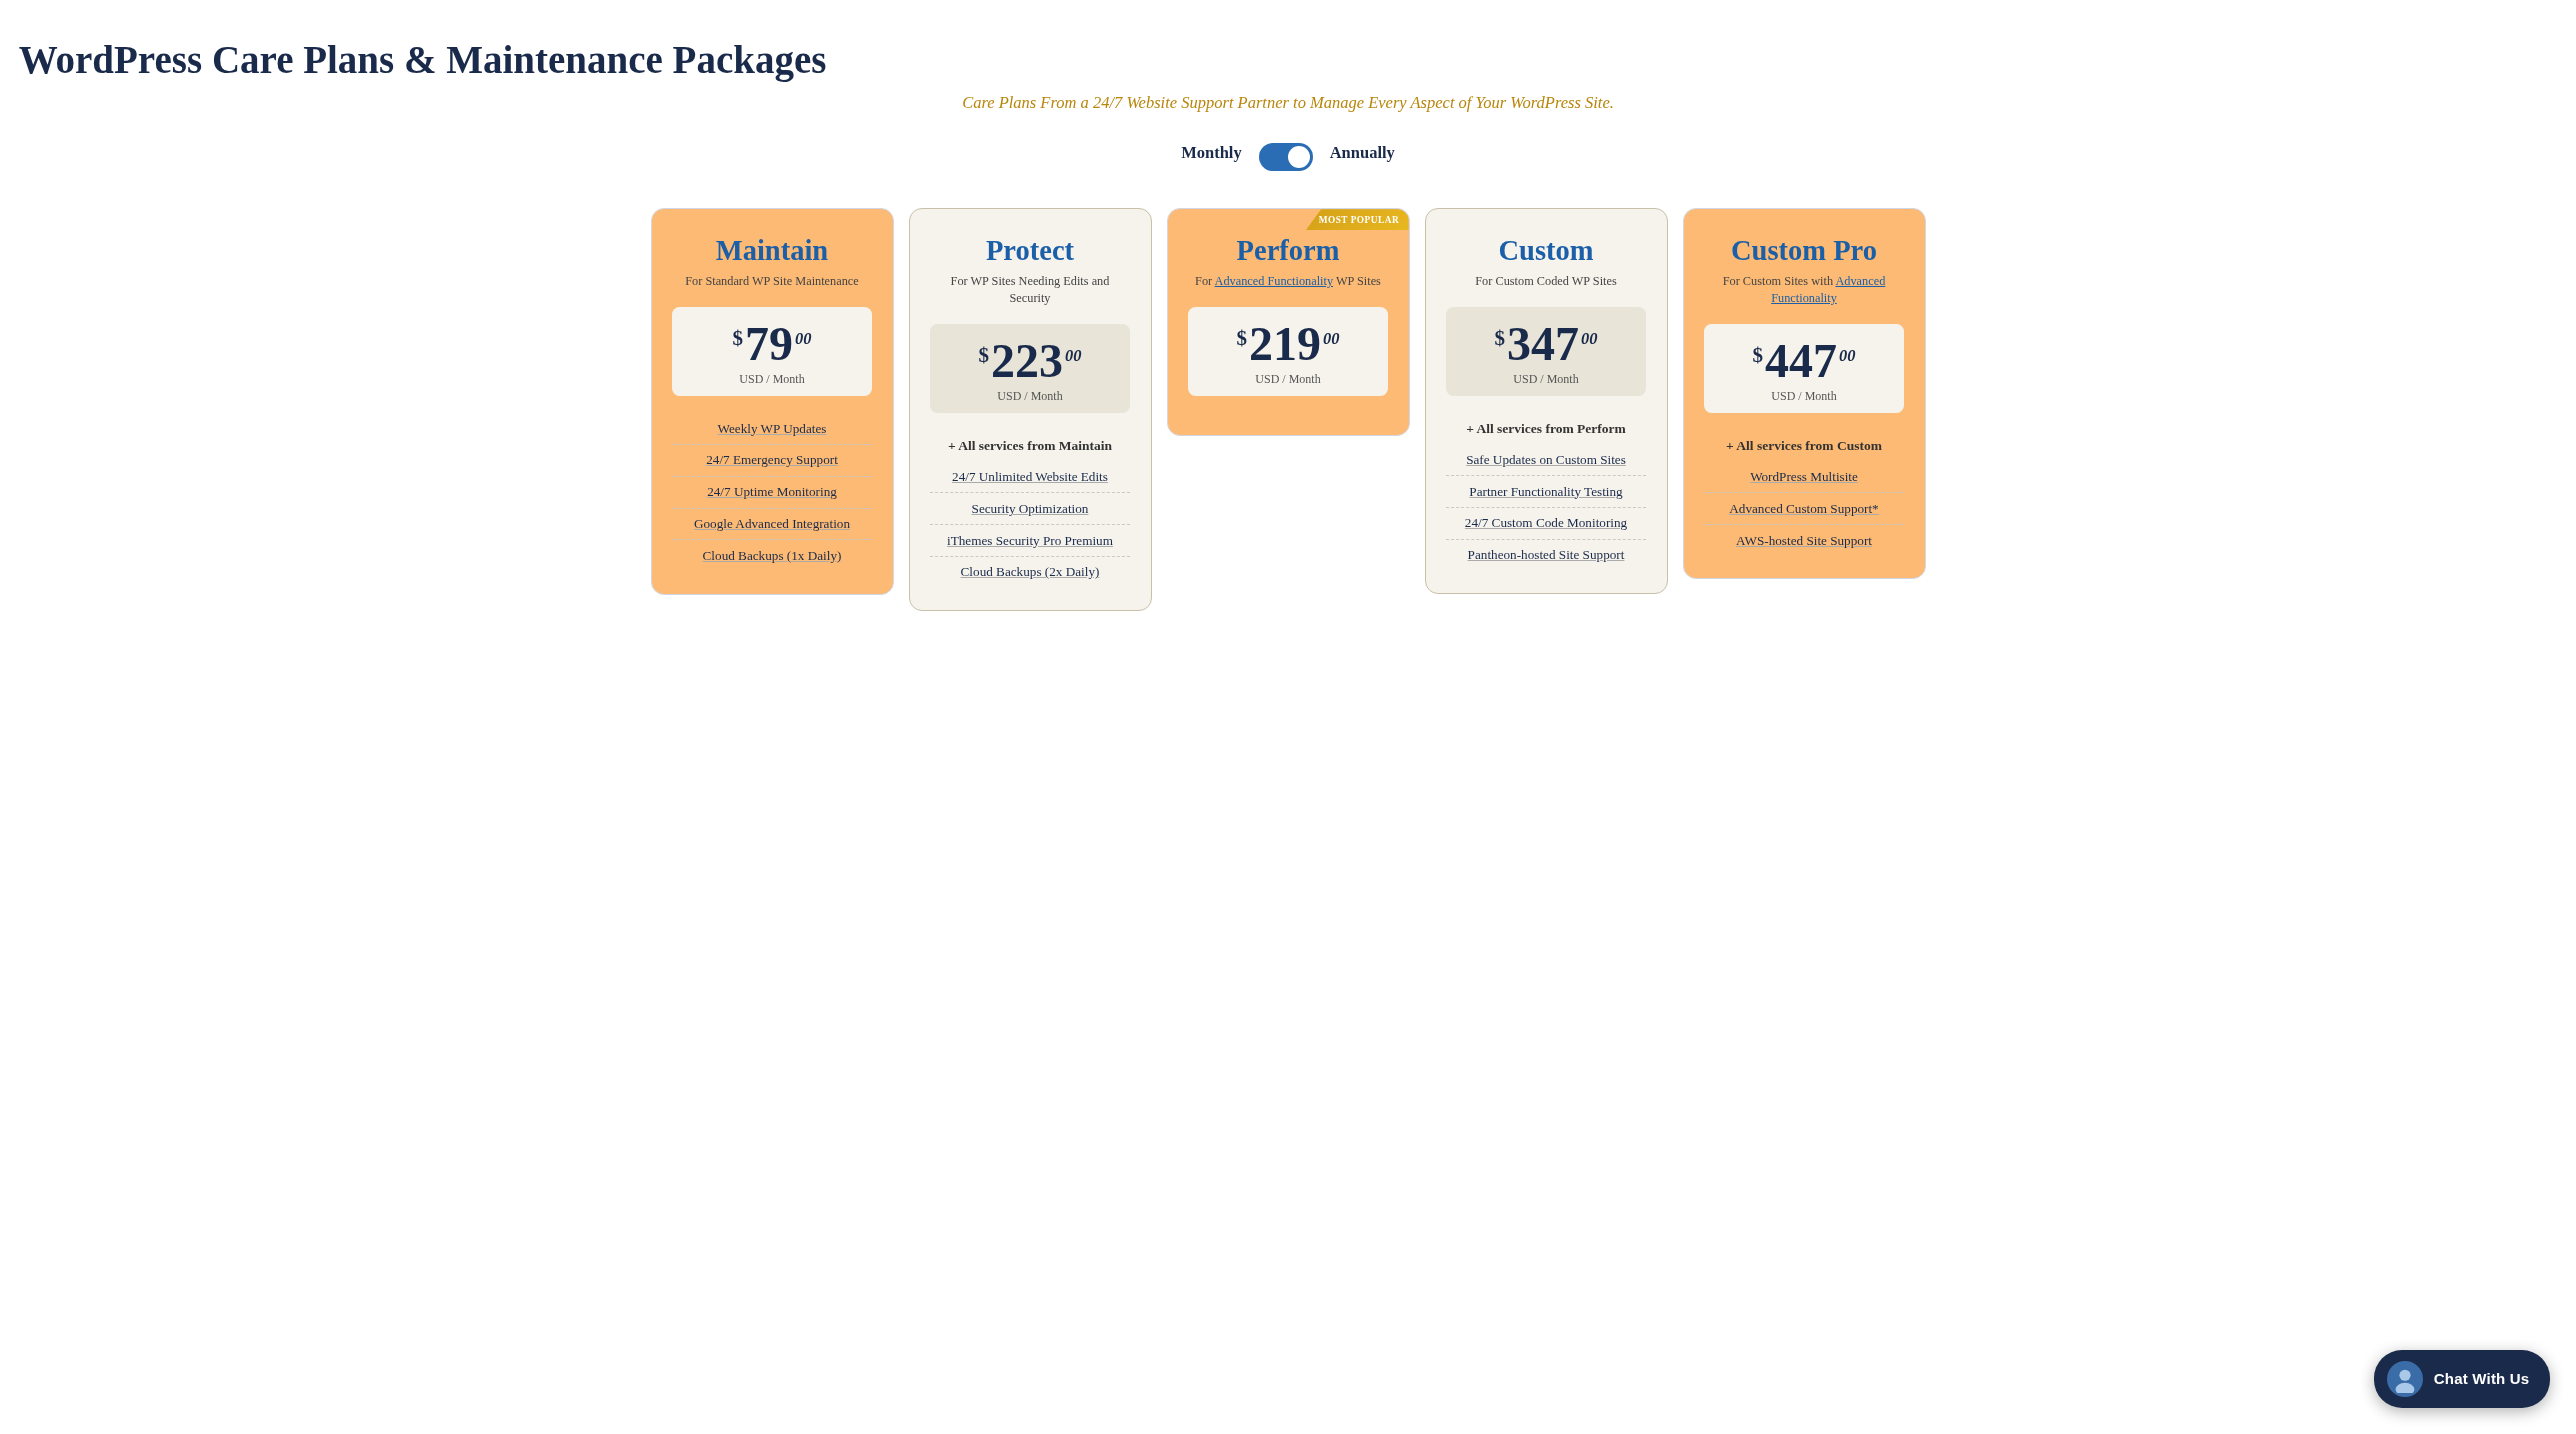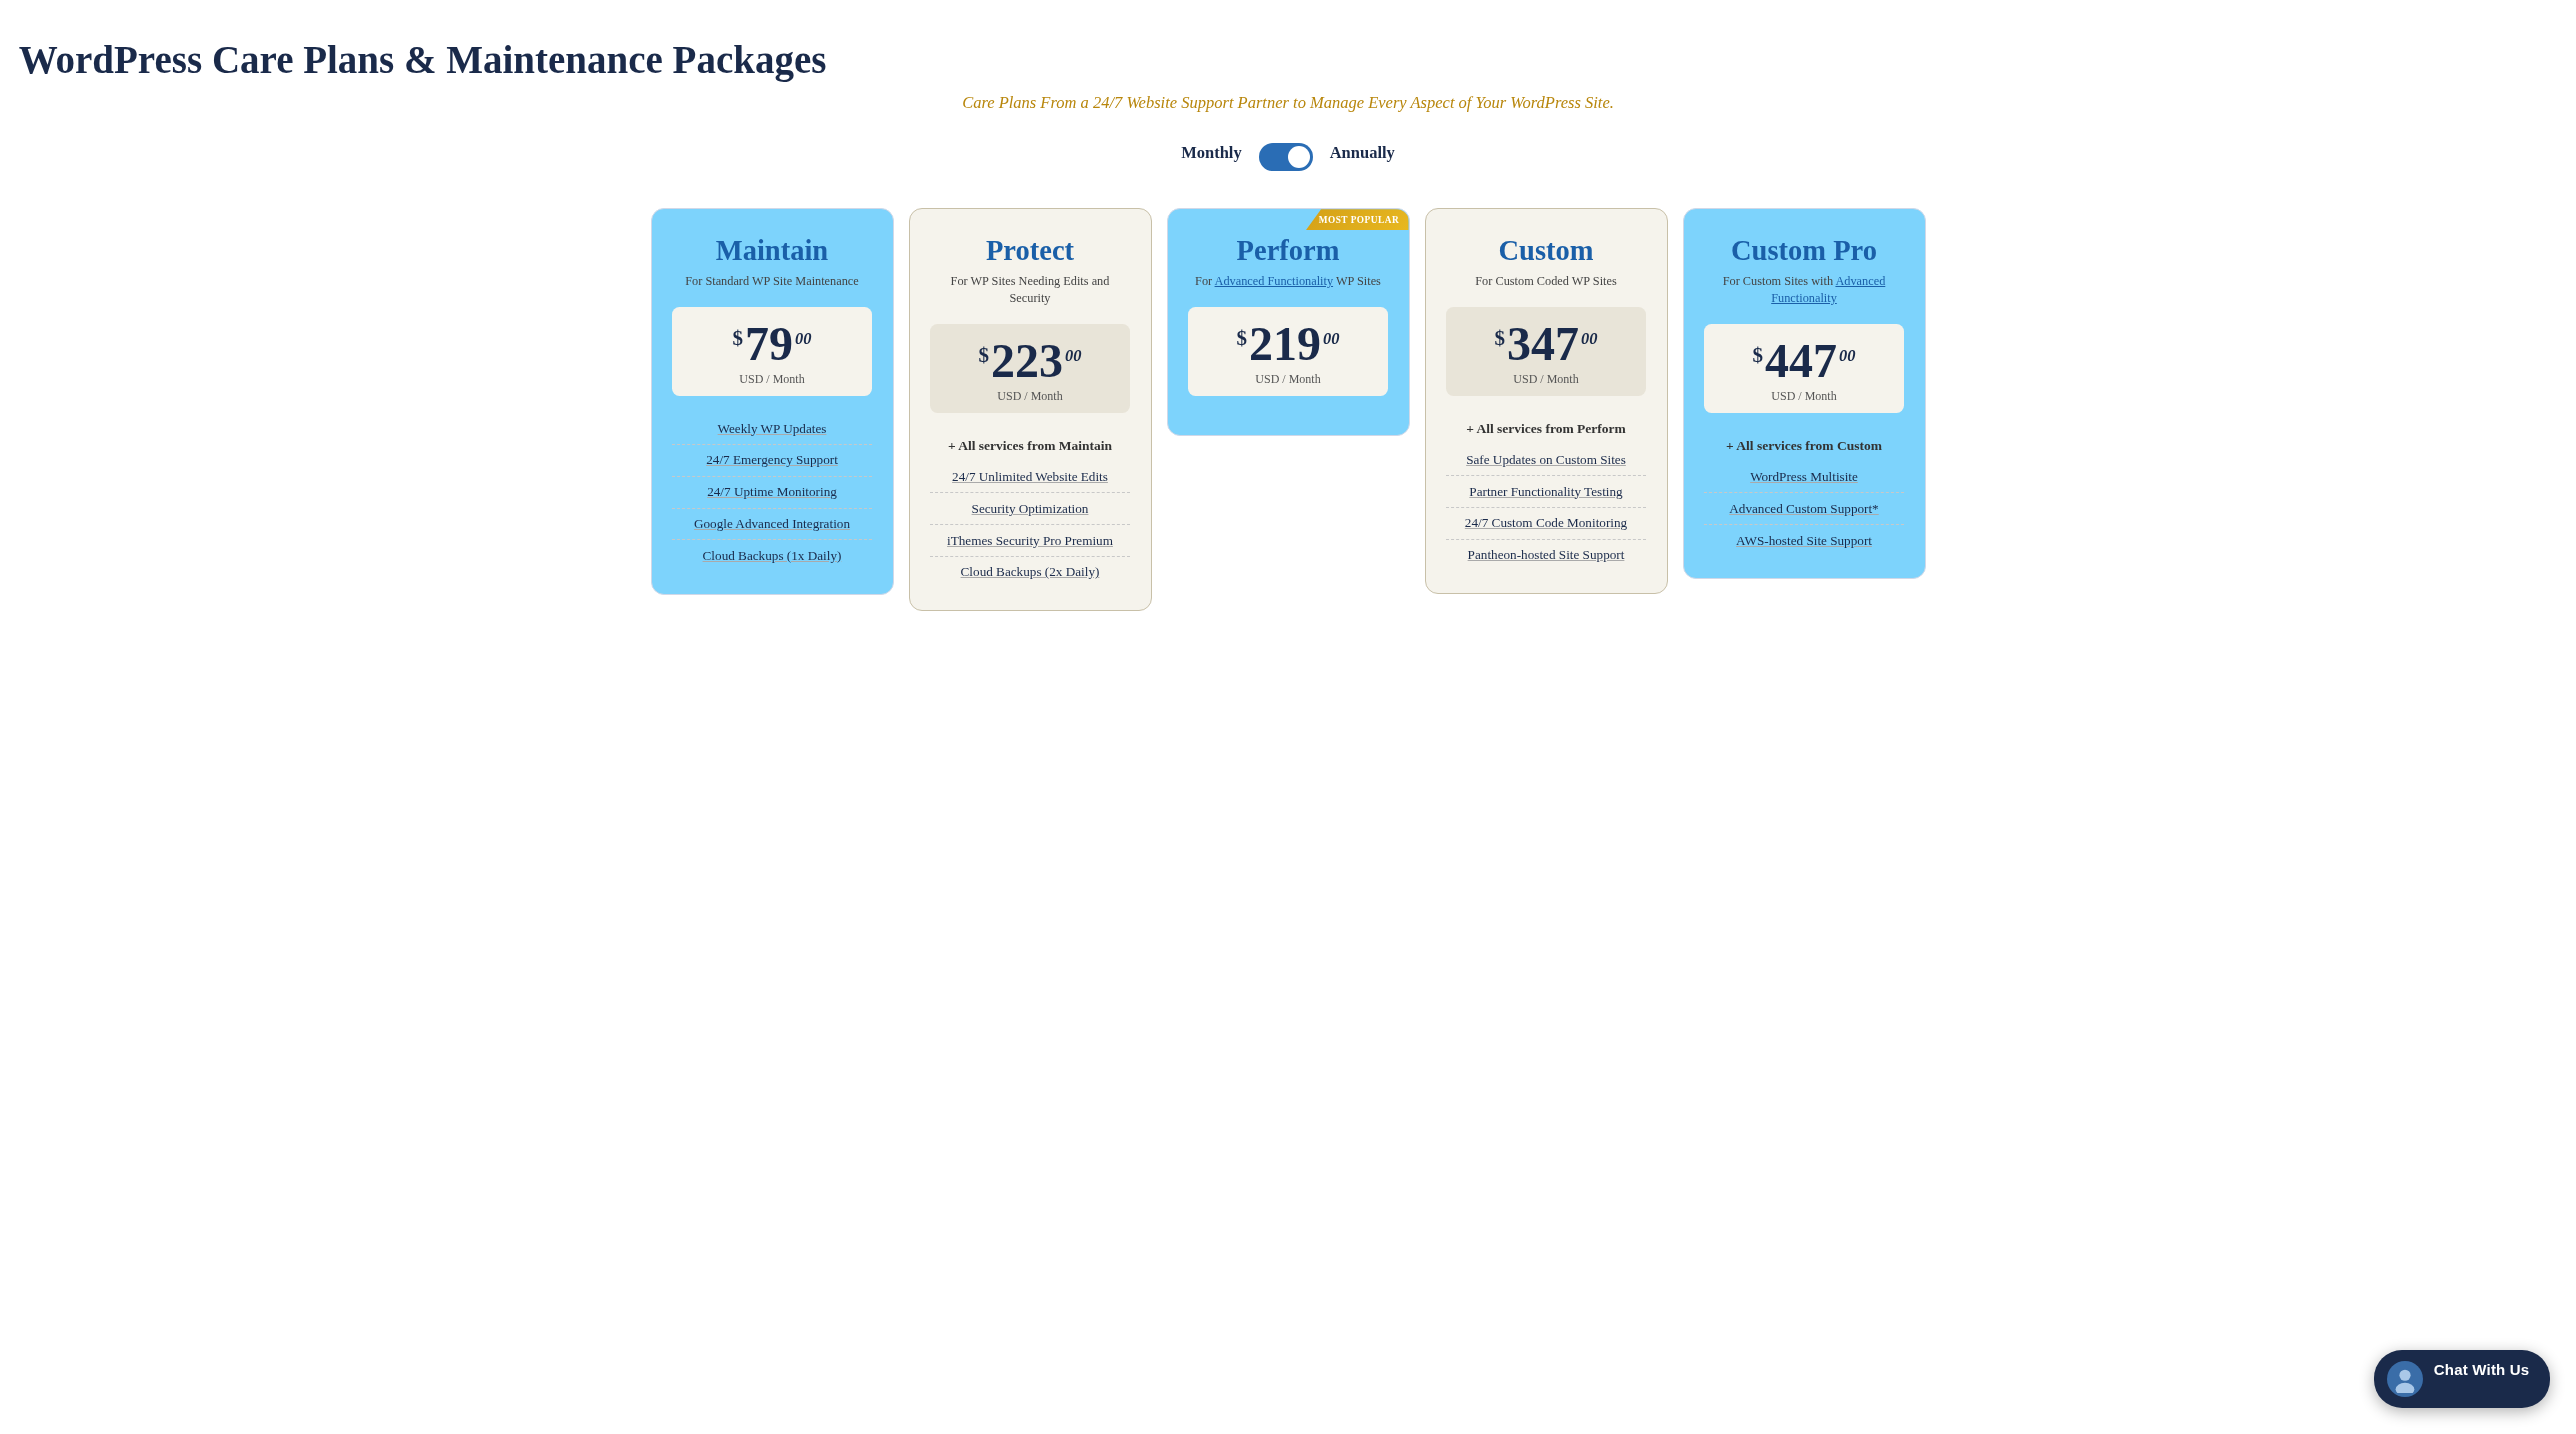--- a/index.html
+++ b/index.html
@@ -62,21 +62,21 @@
       max-width: 1310px;
       margin: 0 auto;
     }
     .plan-card {
       border: 1.4px solid #d0d8e8;
       border-radius: 13px;
       padding: 26px 20.6px 22.4px;
       flex: 1;
       min-width: 0;
       max-width: 243px;
-      background: #7dd3fc;
+      background: #fdba74;
       position: relative;
     }
     .plan-card.highlighted {
       background: #f5f3ec;
       border-color: #c8c0a8;
     }
     .plan-card.popular {
       border-color: #d0d8e8;
     }
     .most-popular-badge {
@@ -184,21 +184,21 @@
     }
     .chat-widget {
       position: fixed;
       bottom: 26px;
       right: 26px;
       background: #1a2a4a;
       color: #fff;
       border-radius: 28px;
       padding: 11.2px 20.6px 11.2px 13px;
       display: flex;
-      align-items: flex-start;
+      align-items: center;
       gap: 11.2px;
       cursor: pointer;
       box-shadow: 0 3.7px 15px rgba(0,0,0,0.3);
     }
     .chat-avatar {
       width: 36px;
       height: 36px;
       border-radius: 50%;
       background: #3a6da8;
       display: flex;

